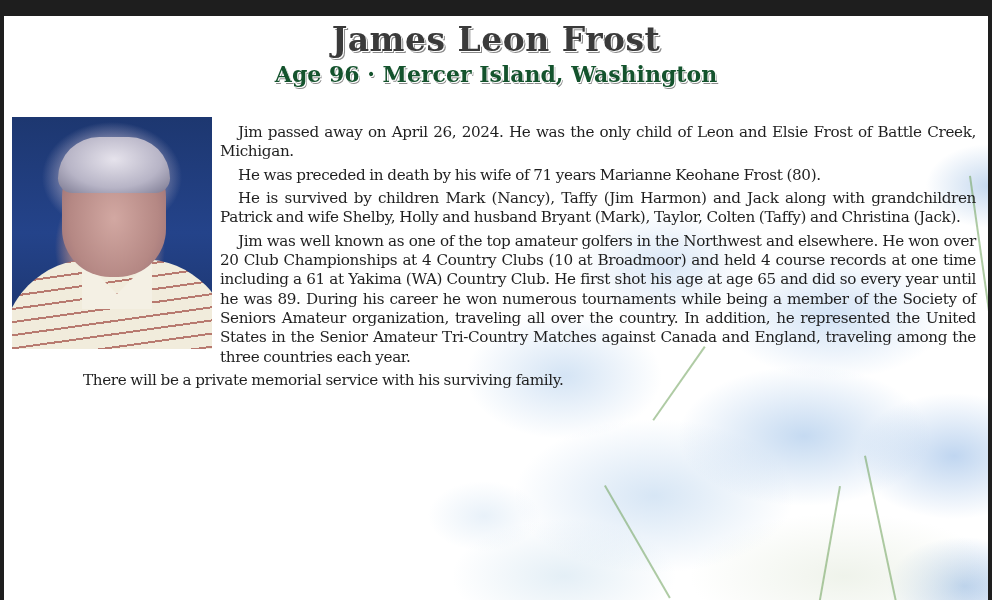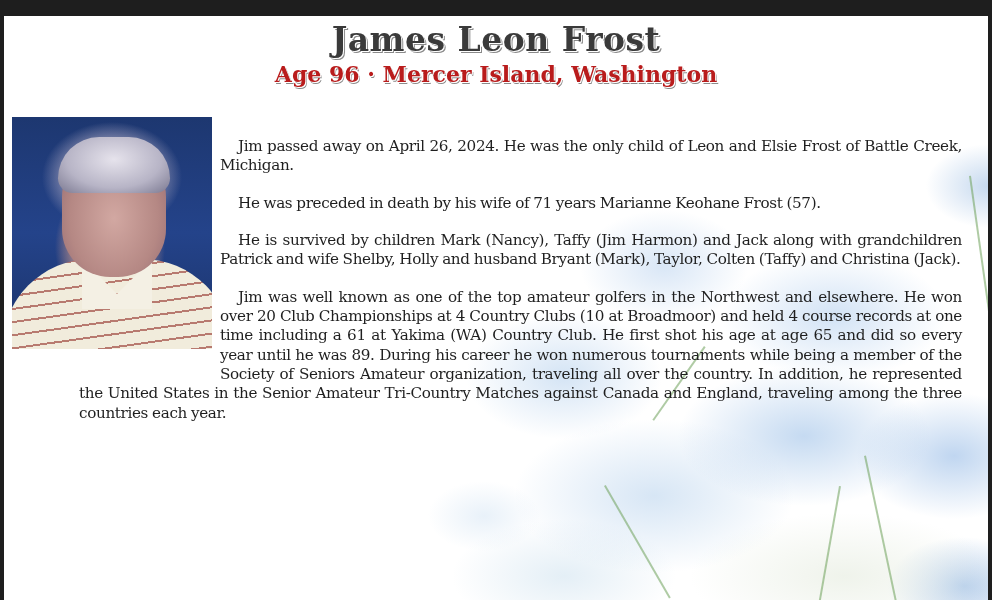--- a/index.html
+++ b/index.html
@@ -56,21 +56,21 @@
       font-weight: bold;
       letter-spacing: 0.5px;
       line-height: 40px;
       color: #3a3a3a;
       text-shadow: 1px 1px 0 #ffffff, 2px 2px 0 #8a8a8a;
     }
     .subtitle {
       font-size: 22px;
       font-weight: bold;
       line-height: 28px;
-      color: #b91c1c;
+      color: #14532d;
       text-shadow: 1px 1px 0 #ffffff, 1.5px 1.5px 0 #8a8a8a;
     }
     .photo {
       position: absolute;
       left: 8px;
       top: 101px;
       width: 200px;
       height: 232px;
       overflow: hidden;
       background:
@@ -127,21 +127,21 @@
       letter-spacing: -0.35px;
       word-spacing: -0.5px;
     }
     .float-spacer {
       float: left;
       width: 207px;
       height: 252px;
       margin: 0;
     }
     .body-text p {
-      margin: 18px;
+      margin: 4px;
       text-indent: 18px;
       padding-left: 48px;
     }
   </style>
 </head>
 <body>
 
 <div class="frame">
   <div class="floral-bg"></div>
   <div class="stem" style="left:965px; top:160px; width:2px; height:200px; transform: rotate(-8deg);"></div>
@@ -158,17 +158,18 @@
   <div class="photo">
     <div class="shirt"></div>
     <div class="collar"></div>
     <div class="head"></div>
     <div class="hair"></div>
   </div>
 
   <div class="body-text">
     <div class="float-spacer"></div>
     <p>Jim passed away on April 26, 2024. He was the only child of Leon and Elsie Frost of Battle Creek, Michigan.</p>
-    <p>He was preceded in death by his wife of 71 years Marianne Keohane Frost (57).</p>
+    <p>He was preceded in death by his wife of 71 years Marianne Keohane Frost (80).</p>
     <p>He is survived by children Mark (Nancy), Taffy (Jim Harmon) and Jack along with grandchildren Patrick and wife Shelby, Holly and husband Bryant (Mark), Taylor, Colten (Taffy) and Christina (Jack).</p>
     <p>Jim was well known as one of the top amateur golfers in the Northwest and elsewhere. He won over 20 Club Championships at 4 Country Clubs (10 at Broadmoor) and held 4 course records at one time including a 61 at Yakima (WA) Country Club. He first shot his age at age 65 and did so every year until he was 89. During his career he won numerous tournaments while being a member of the Society of Seniors Amateur organization, traveling all over the country. In addition, he represented the United States in the Senior Amateur Tri-Country Matches against Canada and England, traveling among the three countries each year.</p>
+    <p>There will be a private memorial service with his surviving family.</p>
   </div>
 </div>
 
 </body></html>

